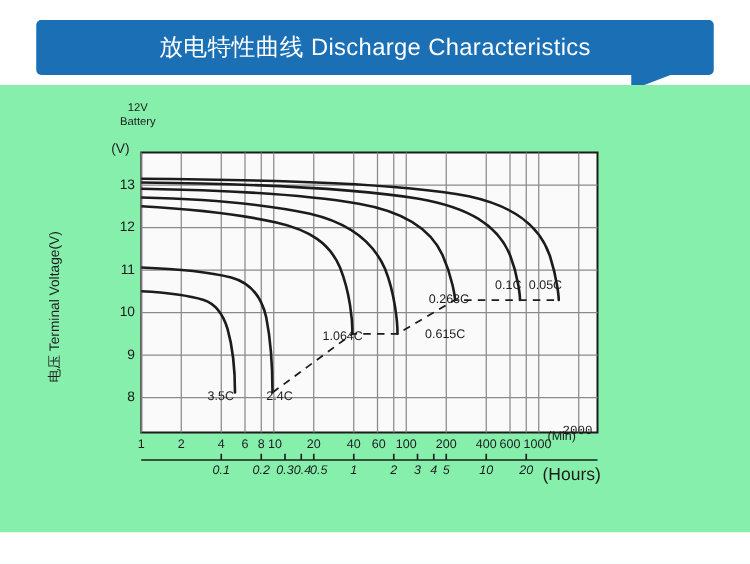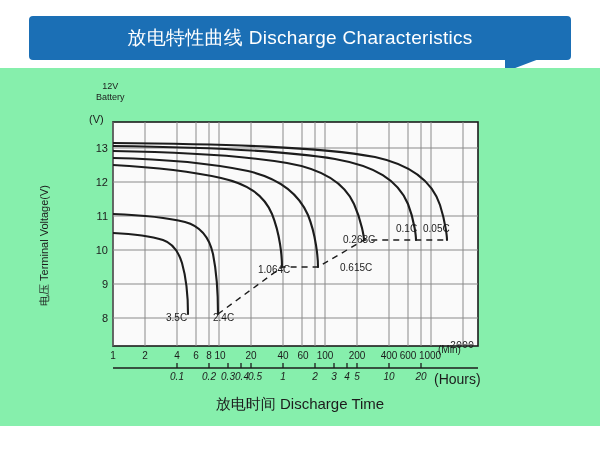--- a/index.html
+++ b/index.html
@@ -189,17 +189,16 @@
     <div class="htick" style="left:245px;top:303px;width:20px;">0.5</div>
     <div class="htick" style="left:275px;top:303px;width:16px;">1</div>
     <div class="htick" style="left:307px;top:303px;width:16px;">2</div>
     <div class="htick" style="left:326px;top:303px;width:16px;">3</div>
     <div class="htick" style="left:339px;top:303px;width:16px;">4</div>
     <div class="htick" style="left:349px;top:303px;width:16px;">5</div>
     <div class="htick" style="left:379px;top:303px;width:20px;">10</div>
     <div class="htick" style="left:411px;top:303px;width:20px;">20</div>
     <div class="txt" id="lbl-hrunit">(Hours)</div>
 
-    <div class="txt" id="lbl-bottom">放电时间 Discharge Time</div>
   </div>
 </div>
 
 <div id="footer-white"></div>
 
 </body></html>

